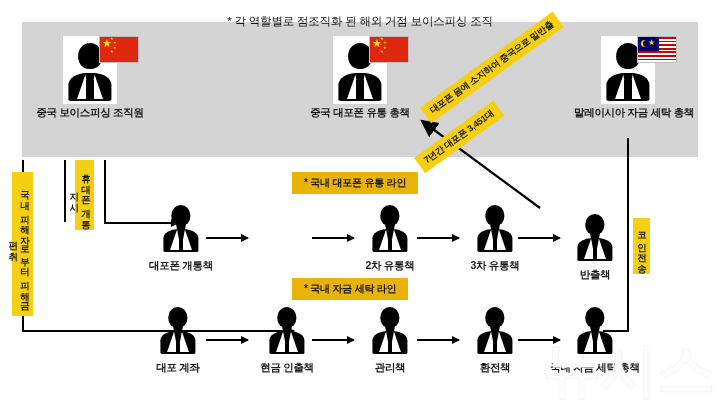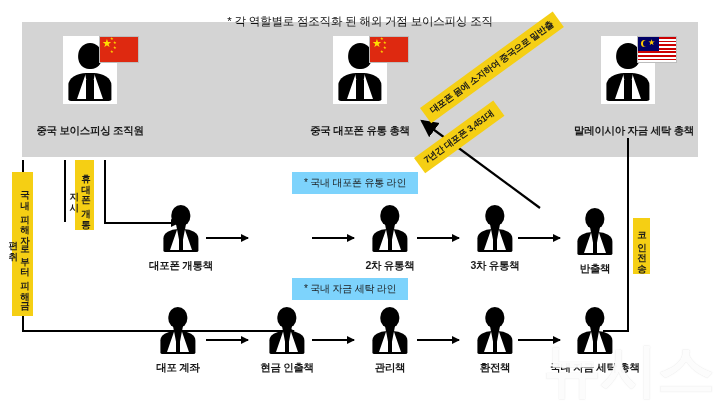--- a/index.html
+++ b/index.html
@@ -31,21 +31,21 @@
     position:relative;width:54px;height:68px;margin:0 auto;
     background:#ffffff;
   }
   .boss .flag{
     position:absolute;right:-22px;top:0px;
     width:38px;height:25px;
     border:1px solid #bdbdbd;
     overflow:hidden;
   }
   .boss .caption{
-    margin-top:20px;text-align:center;
+    margin-top:2px;text-align:center;
     font-size:10.5px;font-weight:bold;color:#1a1a1a;
     white-space:nowrap;letter-spacing:-0.3px;
   }
 
   
   .sil{position:absolute;left:0;top:0;width:100%;height:100%;}
   .sil .head{
     position:absolute;left:50%;transform:translateX(-50%);
     width:44%;height:38%;top:10%;
     background:#000;border-radius:50% 50% 46% 46%;
@@ -134,22 +134,22 @@
     line-height:1.25;
     box-sizing:border-box;
   }
   .tagdiag{
     position:absolute;background:#f5cf14;
     color:#1a1a1a;font-size:9px;font-weight:bold;
     padding:3px 7px;white-space:nowrap;
     letter-spacing:-0.2px;
   }
   .section-tag{
-    position:absolute;background:#7dd3fc;
-    color:#1a1a1a;font-size:10px;font-weight:normal;
+    position:absolute;background:#eab308;
+    color:#1a1a1a;font-size:10px;font-weight:bold;
     padding:4px 12px;white-space:nowrap;letter-spacing:-0.2px;
   }
 
   
   .watermark{
     position:absolute;right:6px;bottom:6px;
     font-size:58px;font-weight:bold;
     color:rgba(255,255,255,0.92);
     letter-spacing:-1px;
     text-shadow:0 0 1px rgba(180,180,180,0.55);
@@ -295,21 +295,21 @@
           <div class="head"></div>
           <div class="body"></div>
       <div class="tie"></div>
           <div class="knot"></div>
       <div class="collarL"></div>
           <div class="collarR"></div>
         </div>
     </div>
     <div class="lbl">3차 유통책</div>
   </div>
-  <div class="node" style="left:549px;top:203px;">
+  <div class="node" style="left:549px;top:209px;">
     <div class="ico">
       <div class="sil">
           <div class="head"></div>
           <div class="body"></div>
       <div class="tie"></div>
           <div class="knot"></div>
       <div class="collarL"></div>
           <div class="collarR"></div>
         </div>
     </div>

